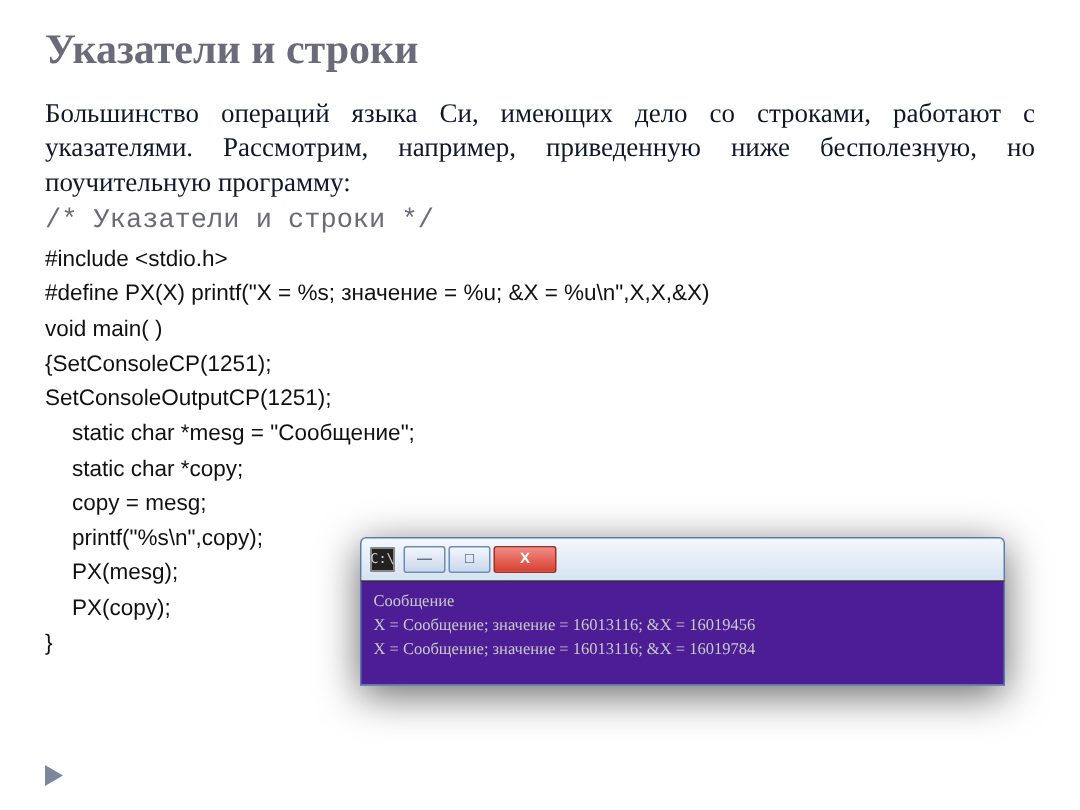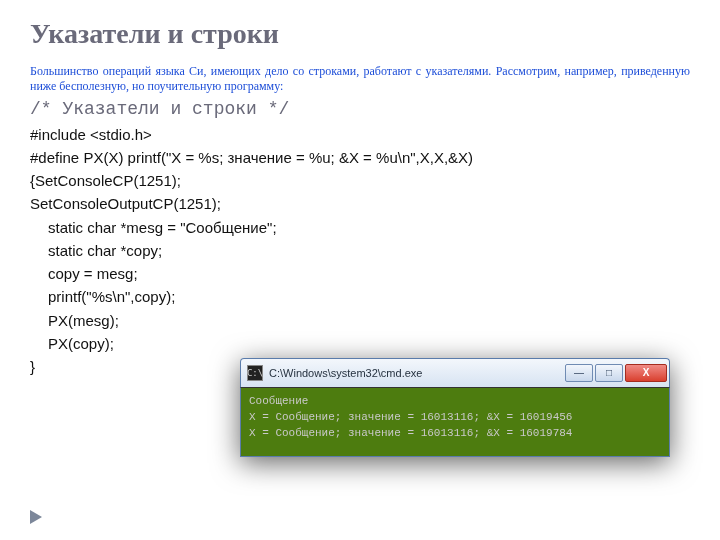--- a/index.html
+++ b/index.html
@@ -1,44 +1,45 @@
 <!DOCTYPE html>
 <html><head>
 <meta charset="utf-8">
 <style>
 body { margin:0; font-family:"Times New Roman",serif; background:#fff; width:720px; height:540px; overflow:hidden; position:relative; }
 .slide { padding:18px 30px 10px 30px; box-sizing:border-box; }
 h1 { font-family:Georgia,serif; font-weight:700; color:#6a6a7a; font-size:28px; margin:0 0 14px 0; }
-.body { font-size:12px; color:#1d4ed8; text-align:justify; line-height:1.28; margin:0 0 4px 0; }
+.body { font-size:18px; color:#0f172a; text-align:justify; line-height:1.28; margin:0 0 4px 0; }
 .comment { font-family:"Courier New",monospace; font-size:18px; color:#6a6a7a; margin:2px 0 4px 0; }
 .code { font-family:Liberation Sans, sans-serif; font-size:15px; color:#111; line-height:1.55; }
 .ind { padding-left:18px; }
 .arrow { position:absolute; left:30px; bottom:16px; }
 .arrow svg { display:block; }
 
 .console { position:absolute; left:240px; top:358px; width:430px; font-family:"Segoe UI",Arial,sans-serif; box-shadow:0 6px 28px rgba(0,0,0,0.6); border-radius:4px 4px 0 0; }
 .titlebar { height:24px; background:linear-gradient(#f3f7fc,#d7e3f2); border:1px solid #5a7cab; border-bottom:none; border-radius:4px 4px 0 0; display:flex; align-items:center; padding:2px 2px 2px 6px; }
 .app-icon { width:14px; height:14px; background:#222; border:1px solid #888; margin-right:6px; display:flex; align-items:center; justify-content:center; font-size:9px; color:#ccc; font-family:monospace; }
 .titletext { font-size:11px; color:#25313f; flex:1; }
 .winbtns { display:flex; gap:2px; }
 .winbtn { width:26px; height:16px; border:1px solid #6f8bb3; border-radius:2px; display:flex; align-items:center; justify-content:center; font-size:10px; line-height:1; color:#32445e; background:linear-gradient(#f2f6fc,#c9d8ec); }
 .winbtn.close { background:linear-gradient(#f08b86,#d9402f); color:#fff; border-color:#a42c20; width:40px; font-weight:bold; }
-.term { background:#4d7c0f; border:1px solid #5a7cab; border-top:1px solid #333; padding:6px 8px 14px 8px; font-family:Liberation Mono, monospace; font-size:11px; line-height:1.45; color:#c9c9c9; }
+.term { background:#4c1d95; border:1px solid #5a7cab; border-top:1px solid #333; padding:6px 8px 14px 8px; font-family:Liberation Serif, serif; font-size:11px; line-height:1.45; color:#c9c9c9; }
 .term .row { white-space:pre; }
 </style>
 </head>
 <body>
 
 <div class="slide">
   <h1>Указатели и строки</h1>
   <p class="body">Большинство операций языка Си, имеющих дело со строками, работают с указателями. Рассмотрим, например, приведенную ниже бесполезную, но поучительную программу:</p>
   <div class="comment">/* Указатели и строки */</div>
   <div class="code">
     <div>#include &lt;stdio.h&gt;</div>
     <div>#define PX(X) printf("X = %s; значение = %u; &amp;X = %u\n",X,X,&amp;X)</div>
+    <div>void main( )</div>
     <div>{SetConsoleCP(1251);</div>
     <div>SetConsoleOutputCP(1251);</div>
     <div class="ind">static char *mesg = "Сообщение";</div>
     <div class="ind">static char *copy;</div>
     <div class="ind">copy = mesg;</div>
     <div class="ind">printf("%s\n",copy);</div>
     <div class="ind">PX(mesg);</div>
     <div class="ind">PX(copy);</div>
     <div>}</div>
   </div>
@@ -46,21 +47,20 @@
 
 <div class="arrow">
   <svg width="18" height="14">
       <polygon points="0,0 0,14 12,7" fill="#7c879a"></polygon>
     </svg>
 </div>
 
 <div class="console">
   <div class="titlebar">
     <div class="app-icon">C:\</div>
-    <div class="titletext">C:\Windows\system32\cmd.exe</div>
     <div class="winbtns">
       <div class="winbtn">—</div>
       <div class="winbtn">□</div>
       <div class="winbtn close">X</div>
     </div>
   </div>
   <div class="term">
     <div class="row">Сообщение</div>
     <div class="row">X = Сообщение; значение = 16013116; &amp;X = 16019456</div>
     <div class="row">X = Сообщение; значение = 16013116; &amp;X = 16019784</div>

